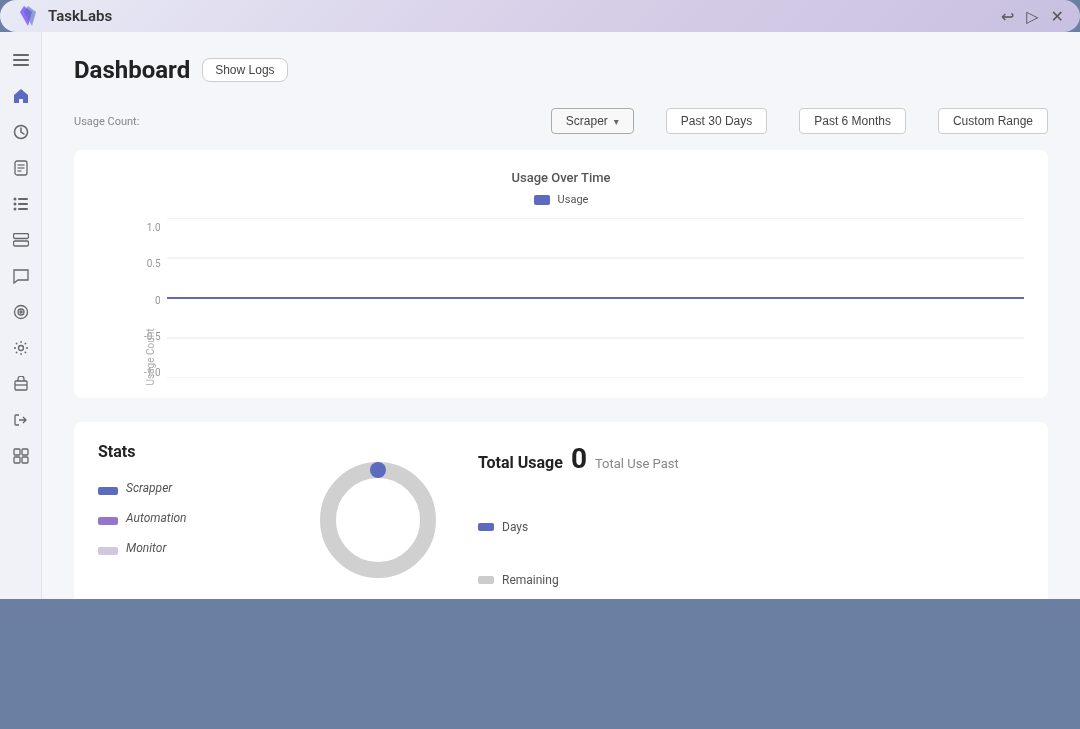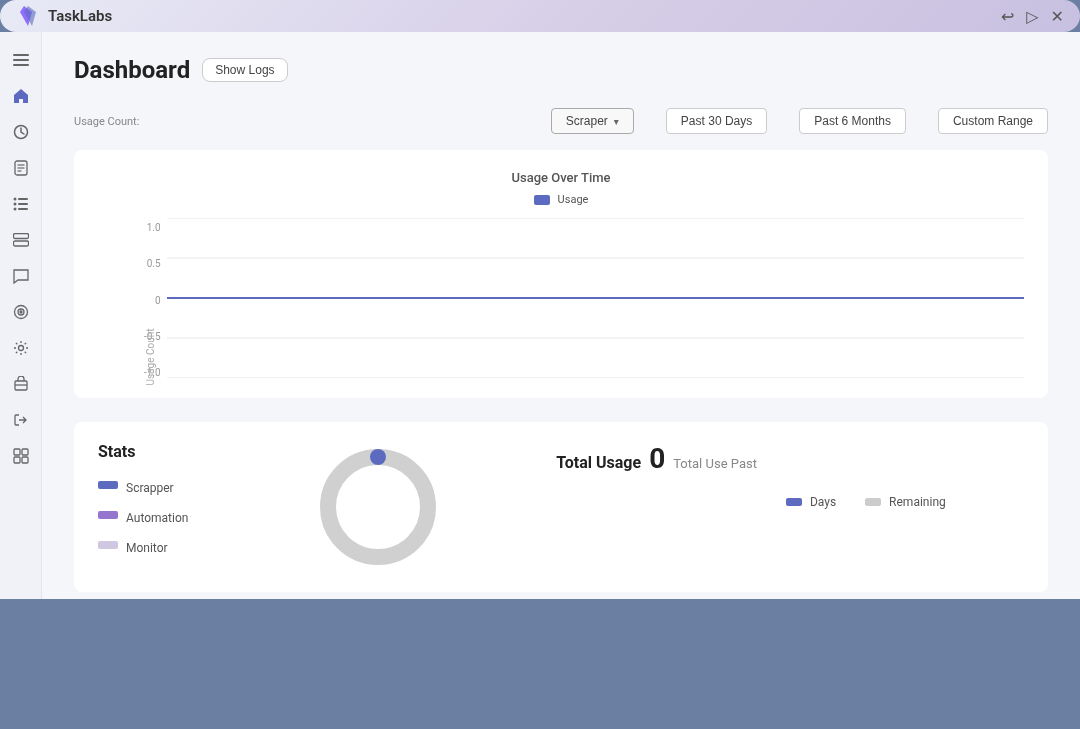--- a/index.html
+++ b/index.html
@@ -195,23 +195,24 @@
       flex: 0 0 200px;
     }
     .stats-title {
       font-size: 16px;
       font-weight: 700;
       color: #222;
       margin-bottom: 20px;
     }
     .stats-legend-item {
       display: flex;
-      align-items: flex-start;
+      align-items: flex-end;
       gap: 8px;
       margin-bottom: 16px;
+      font-style: italic;
     }
     .stats-legend-dot {
       width: 20px;
       height: 8px;
       border-radius: 2px;
     }
     .stats-legend-label {
       font-size: 12px;
       color: #555;
     }
@@ -221,21 +222,21 @@
       flex: 0 0 160px;
       display: flex;
       align-items: center;
       justify-content: center;
     }
 
     
     .stats-total {
       flex: 1;
       display: flex;
-      flex-direction: row;
+      flex-direction: column;
       justify-content: center;
       padding-left: 20px;
       gap: 29px;
     }
     .total-usage-header {
       display: flex;
       align-items: baseline;
       gap: 8px;
       margin-bottom: 16px;
     }

